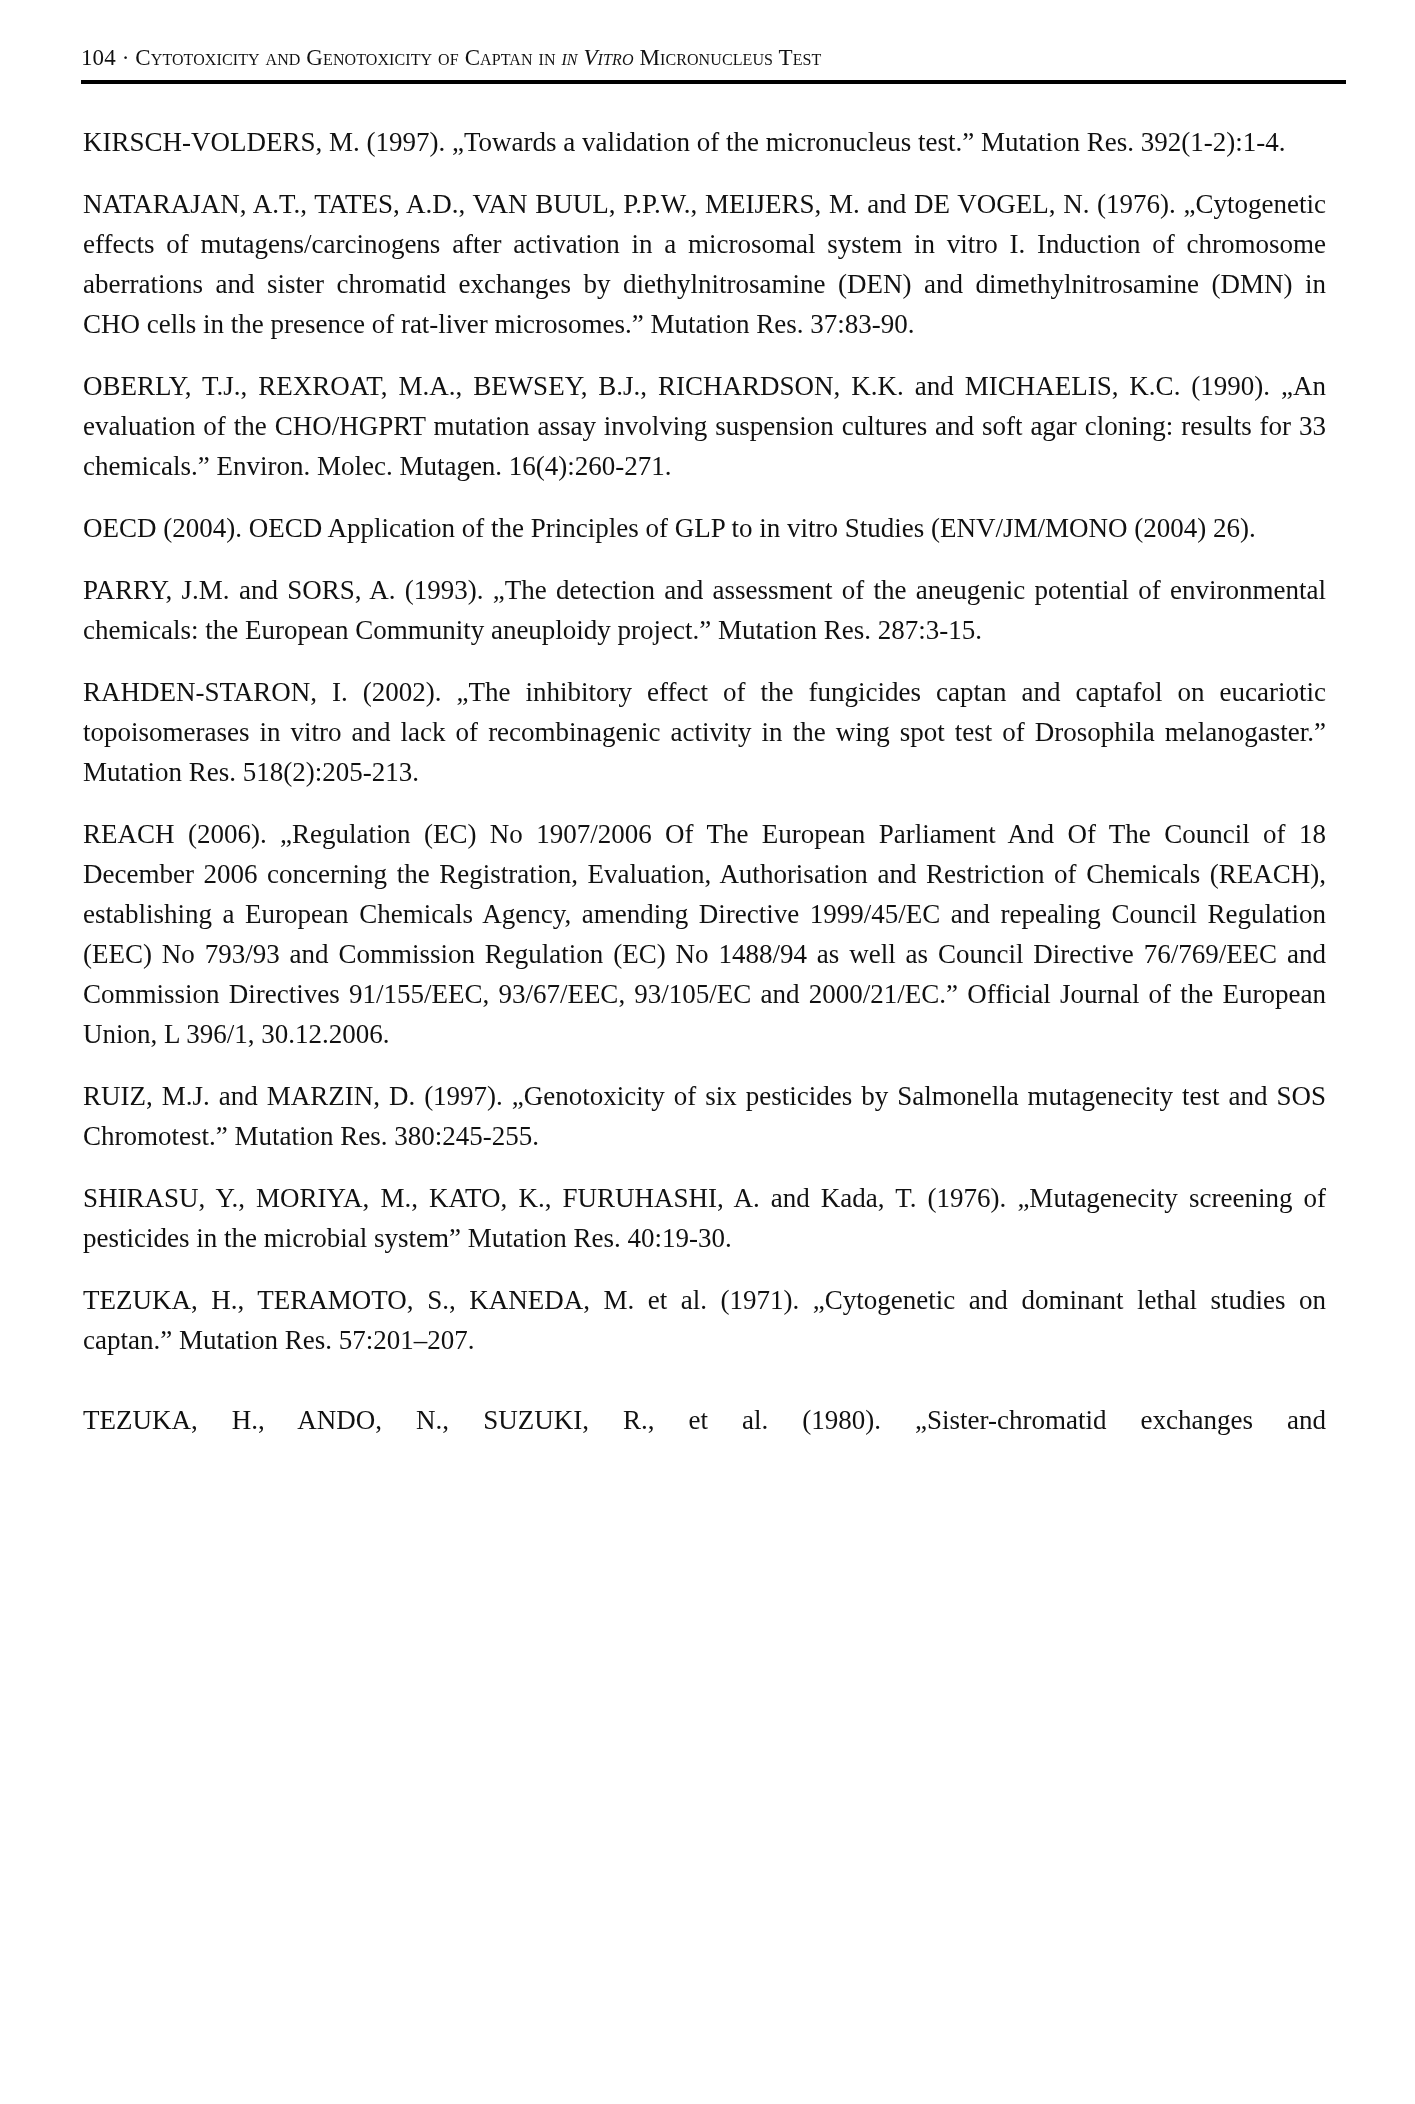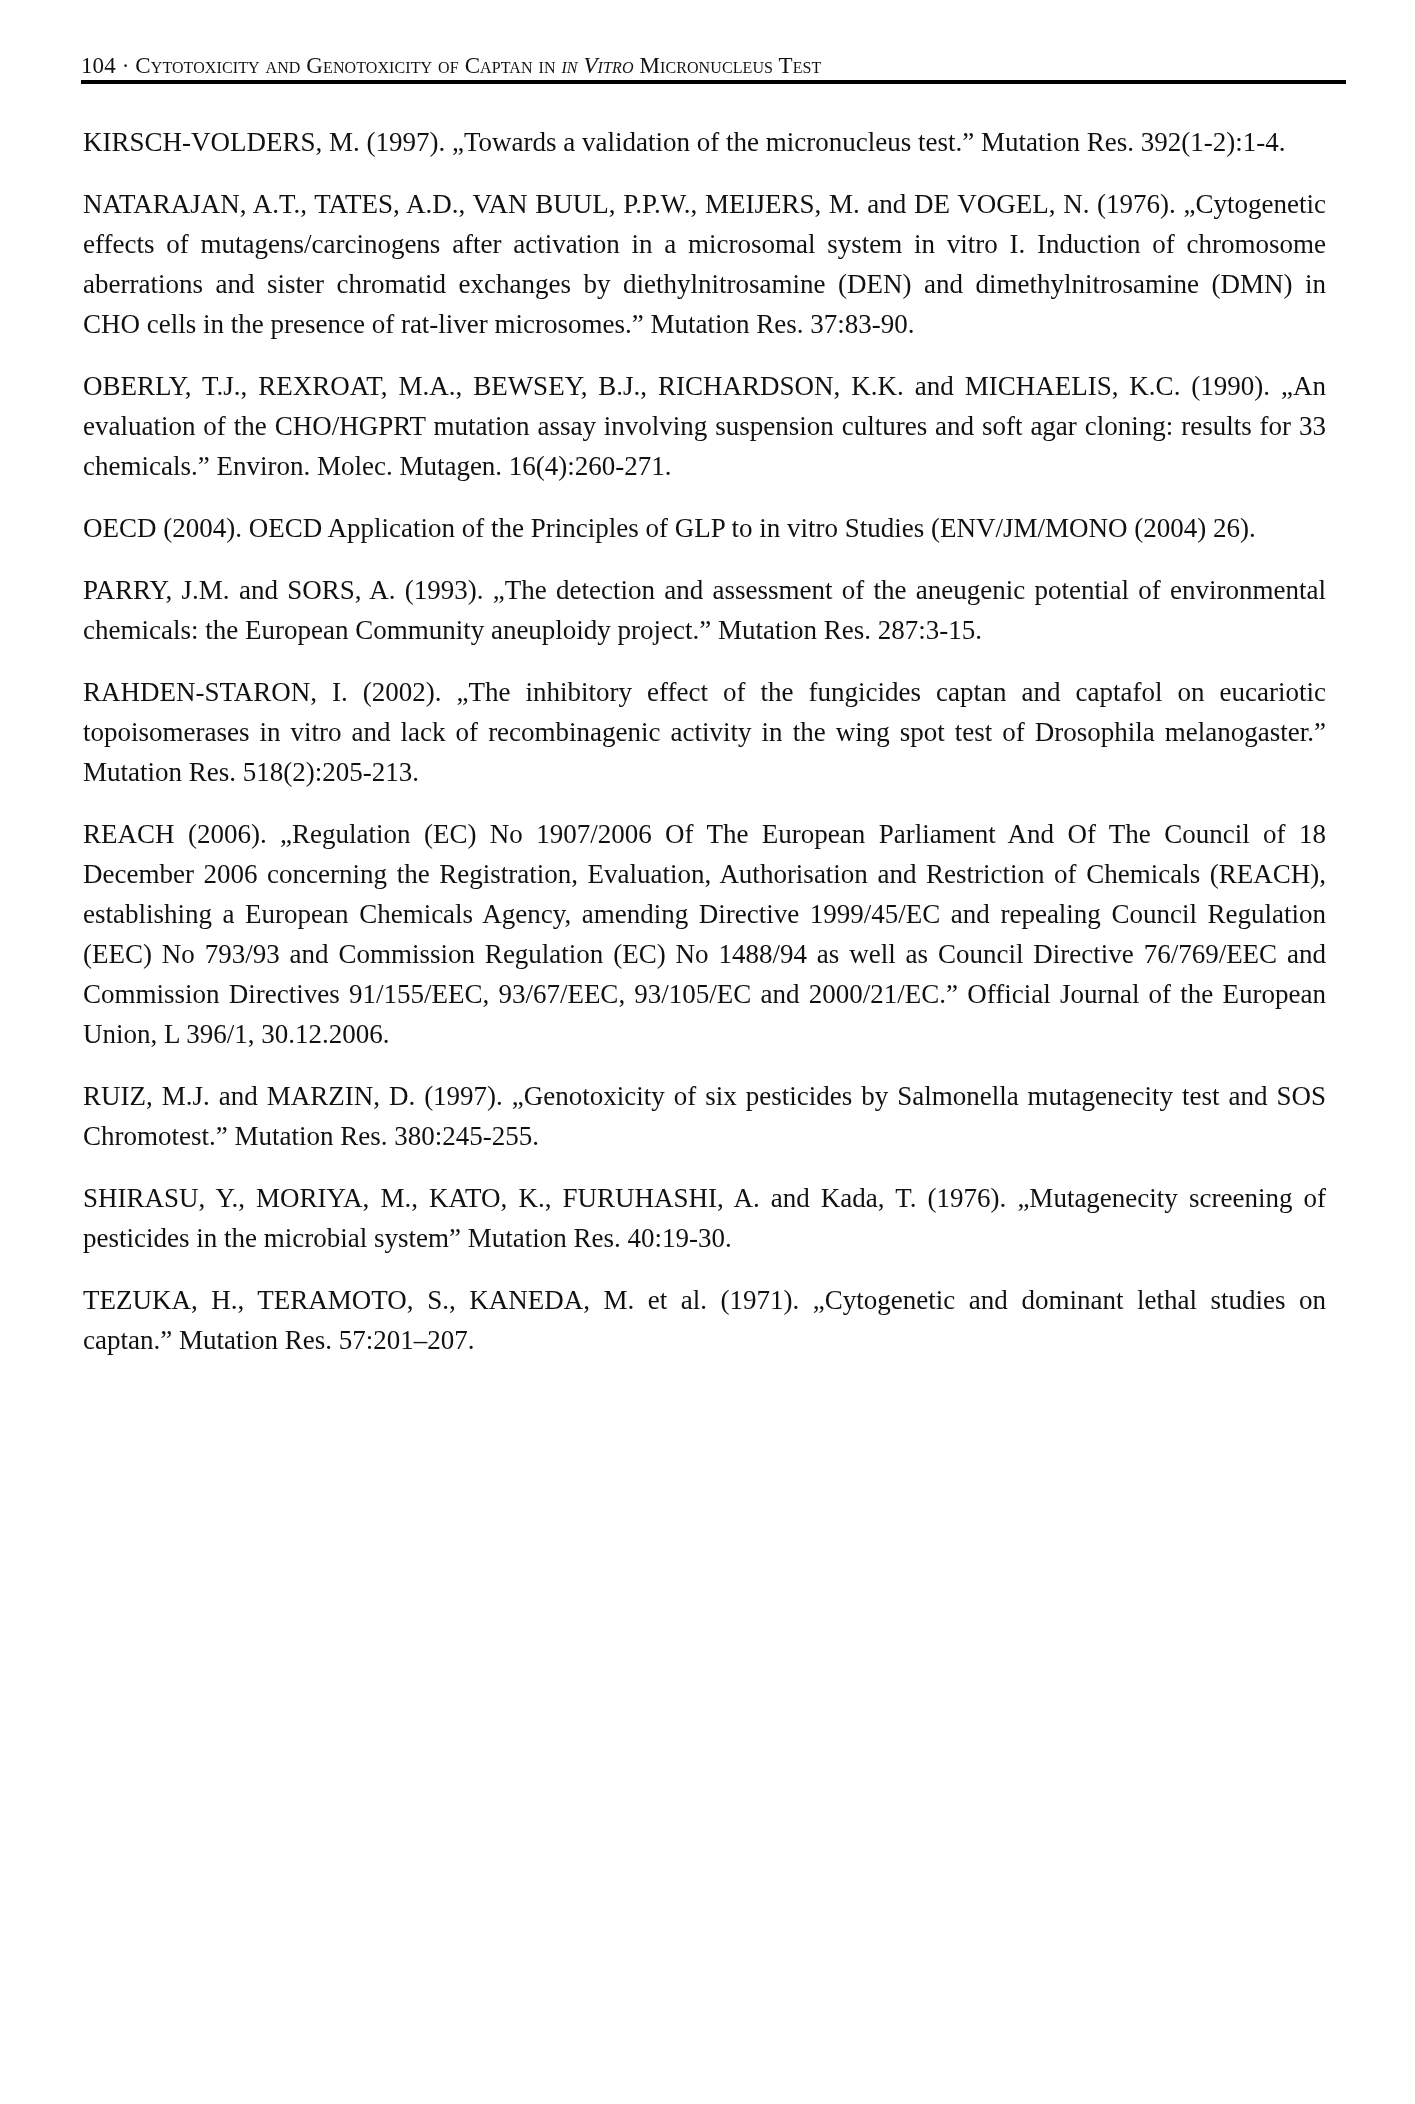--- a/index.html
+++ b/index.html
@@ -17,21 +17,20 @@
   }
   .running-header {
     position: absolute;
     left: 81px;
     top: 44px;
     width: 1265px;
     font-size: 23px;
     line-height: 28px;
     white-space: nowrap;
     letter-spacing: 0.1px;
-    margin-top: 8px;
   }
   .running-header .sc {
     font-variant: small-caps;
   }
   .running-header .it {
     font-style: italic;
     font-variant: small-caps;
   }
   .header-rule {
     position: absolute;
@@ -78,13 +77,14 @@
   <p class="ref">KIRSCH-VOLDERS, M. (1997). „Towards a validation of the micronucleus test.” Mutation Res. 392(1-2):1-4.</p>
   <p class="ref">NATARAJAN, A.T., TATES, A.D., VAN BUUL, P.P.W., MEIJERS, M. and DE VOGEL, N. (1976). „Cytogenetic effects of mutagens/carcinogens after activation in a microsomal system in vitro I. Induction of chromosome aberrations and sister chromatid exchanges by diethylnitrosamine (DEN) and dimethylnitrosamine (DMN) in CHO cells in the presence of rat-liver microsomes.” Mutation Res. 37:83-90.</p>
   <p class="ref">OBERLY, T.J., REXROAT, M.A., BEWSEY, B.J., RICHARDSON, K.K. and MICHAELIS, K.C. (1990). „An evaluation of the CHO/HGPRT mutation assay involving suspension cultures and soft agar cloning: results for 33 chemicals.” Environ. Molec. Mutagen. 16(4):260-271.</p>
   <p class="ref">OECD (2004). OECD Application of the Principles of GLP to in vitro Studies (ENV/JM/MONO (2004) 26).</p>
   <p class="ref">PARRY, J.M. and SORS, A. (1993). „The detection and assessment of the aneugenic potential of environmental chemicals: the European Community aneuploidy project.” Mutation Res. 287:3-15.</p>
   <p class="ref">RAHDEN-STARON, I. (2002). „The inhibitory effect of the fungicides captan and captafol on eucariotic topoisomerases in vitro and lack of recombinagenic activity in the wing spot test of Drosophila melanogaster.” Mutation Res. 518(2):205-213.</p>
   <p class="ref">REACH (2006). „Regulation (EC) No 1907/2006 Of The European Parliament And Of The Council of 18 December 2006 concerning the Registration, Evaluation, Authorisation and Restriction of Chemicals (REACH), establishing a European Chemicals Agency, amending Directive 1999/45/EC and repealing Council Regulation (EEC) No 793/93 and Commission Regulation (EC) No 1488/94 as well as Council Directive 76/769/EEC and Commission Directives 91/155/EEC, 93/67/EEC, 93/105/EC and 2000/21/EC.” Official Journal of the European Union, L 396/1, 30.12.2006.</p>
   <p class="ref">RUIZ, M.J. and MARZIN, D. (1997). „Genotoxicity of six pesticides by Salmonella mutagenecity test and SOS Chromotest.” Mutation Res. 380:245-255.</p>
   <p class="ref">SHIRASU, Y., MORIYA, M., KATO, K., FURUHASHI, A. and Kada, T. (1976). „Mutagenecity screening of pesticides in the microbial system” Mutation Res. 40:19-30.</p>
   <p class="ref">TEZUKA, H., TERAMOTO, S., KANEDA, M. et al. (1971). „Cytogenetic and dominant lethal studies on captan.” Mutation Res. 57:201–207.</p>
+  <p class="ref extra-gap continues">TEZUKA, H.,  ANDO, N., SUZUKI, R., et al. (1980). „Sister-chromatid exchanges and</p>
 </div>
 
 </body></html>

